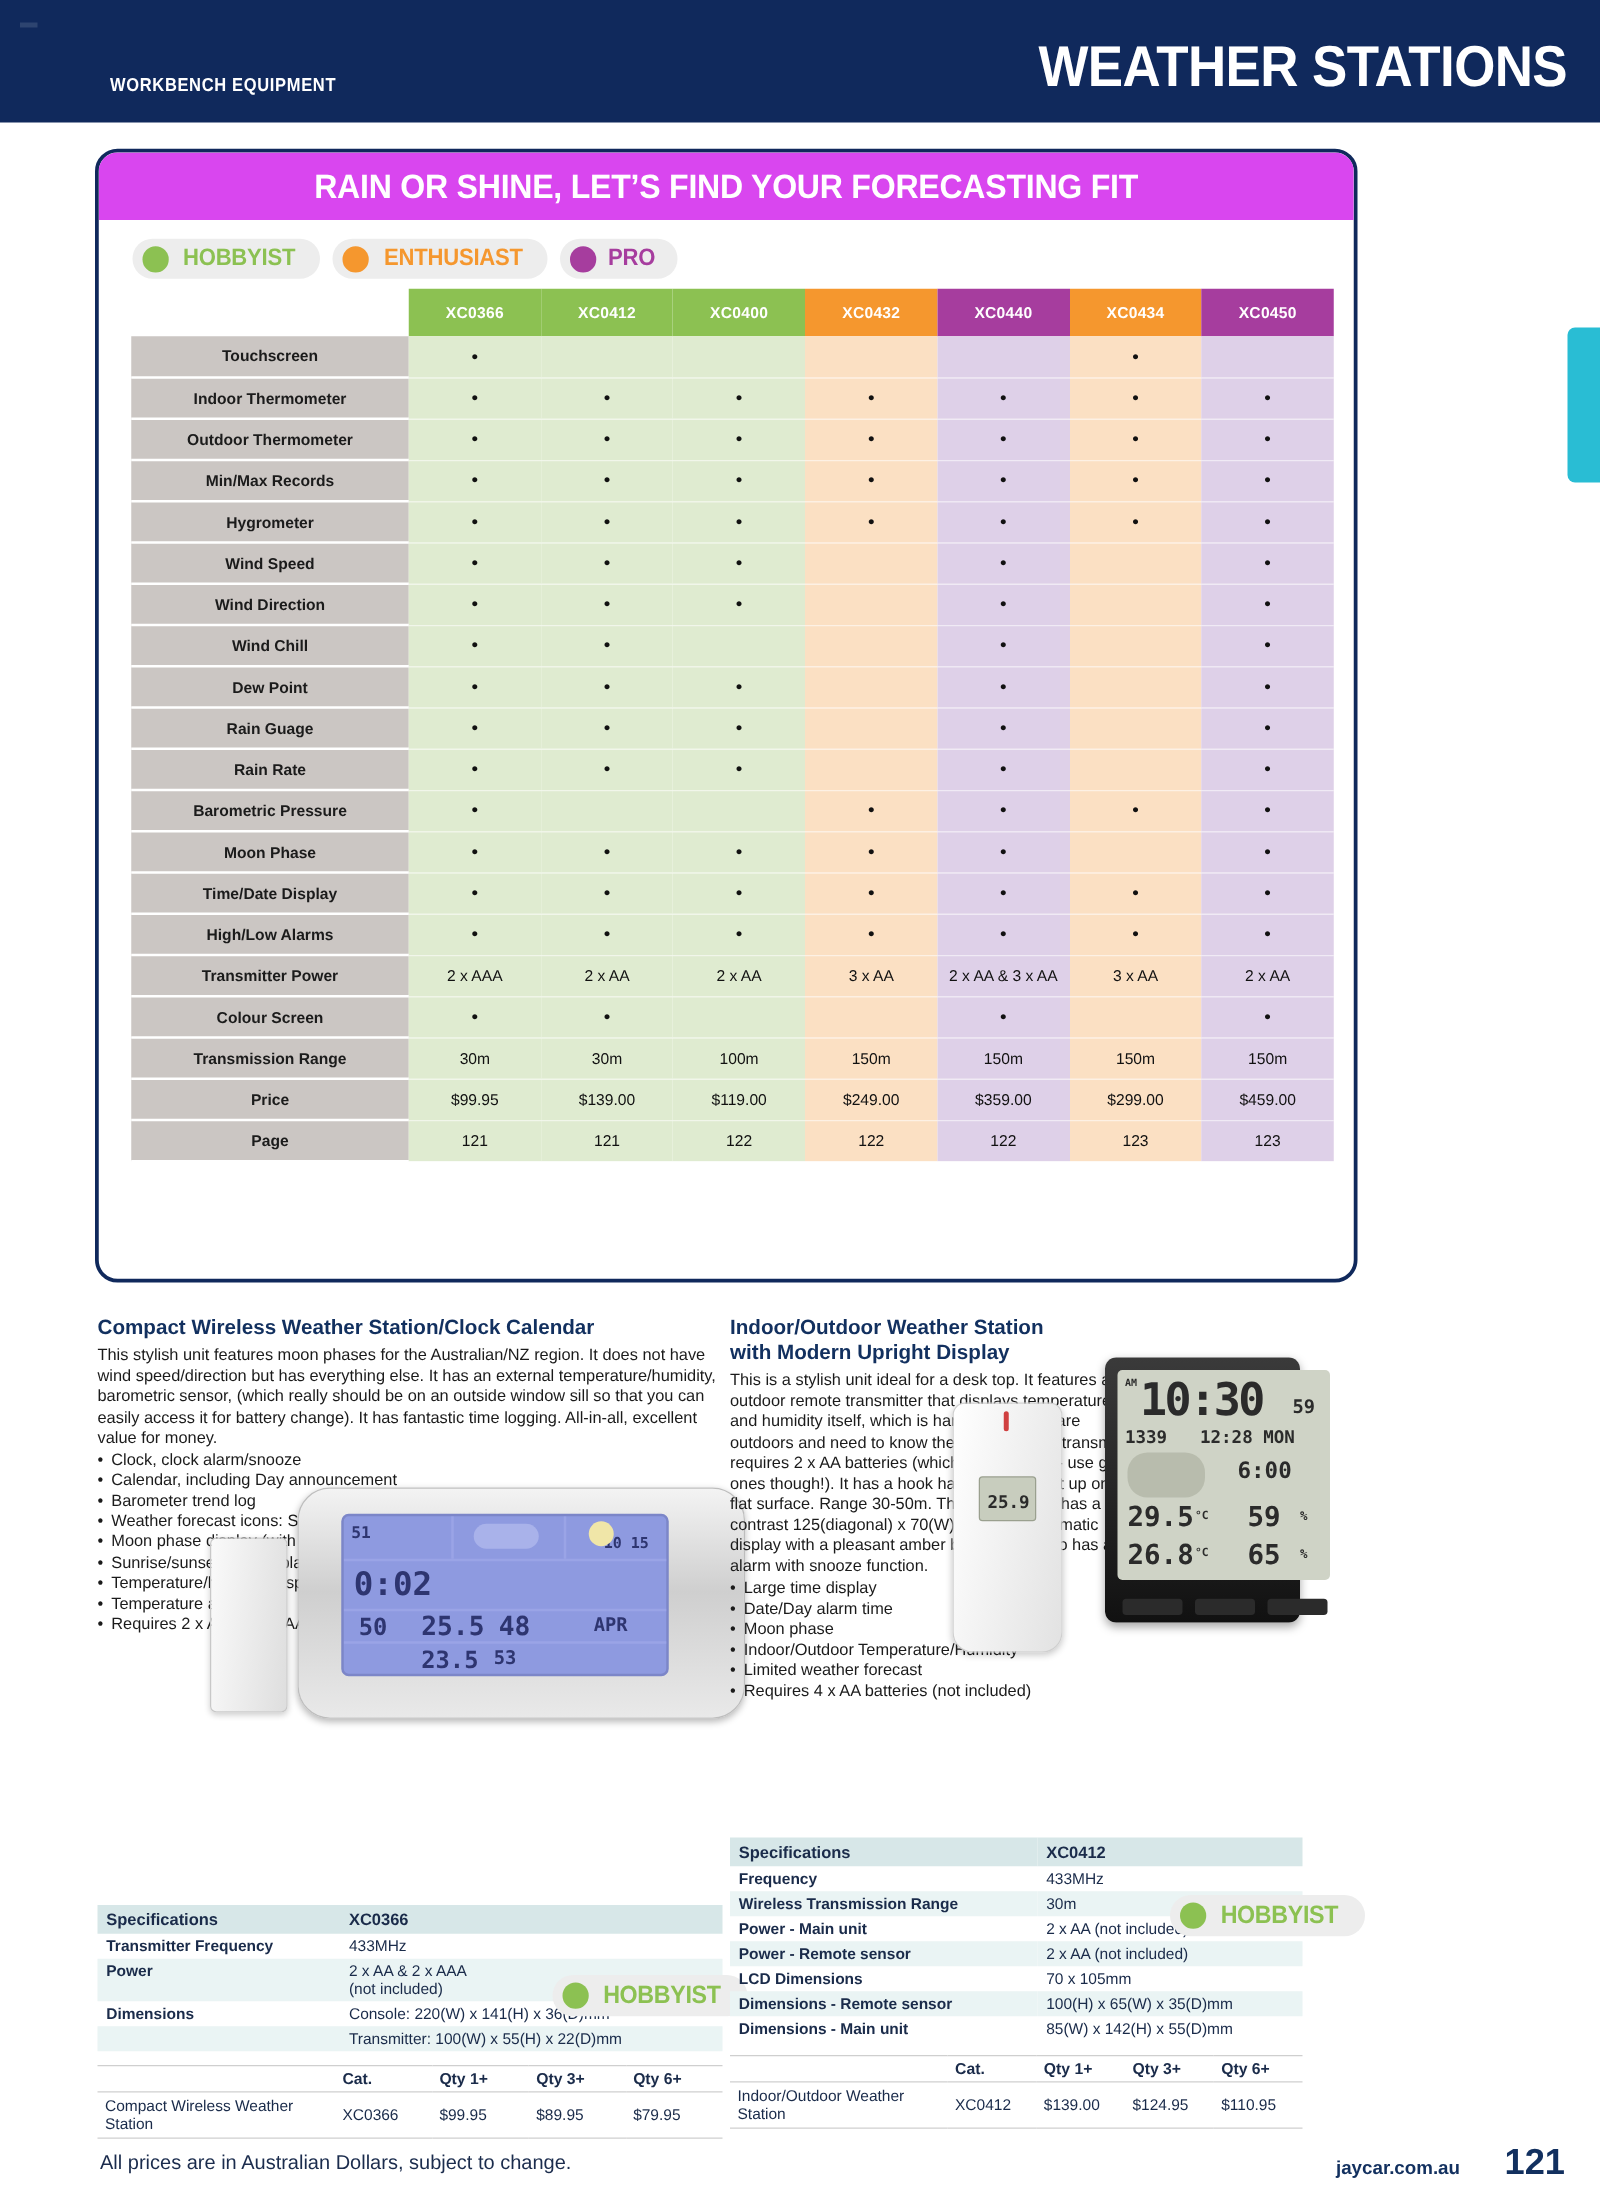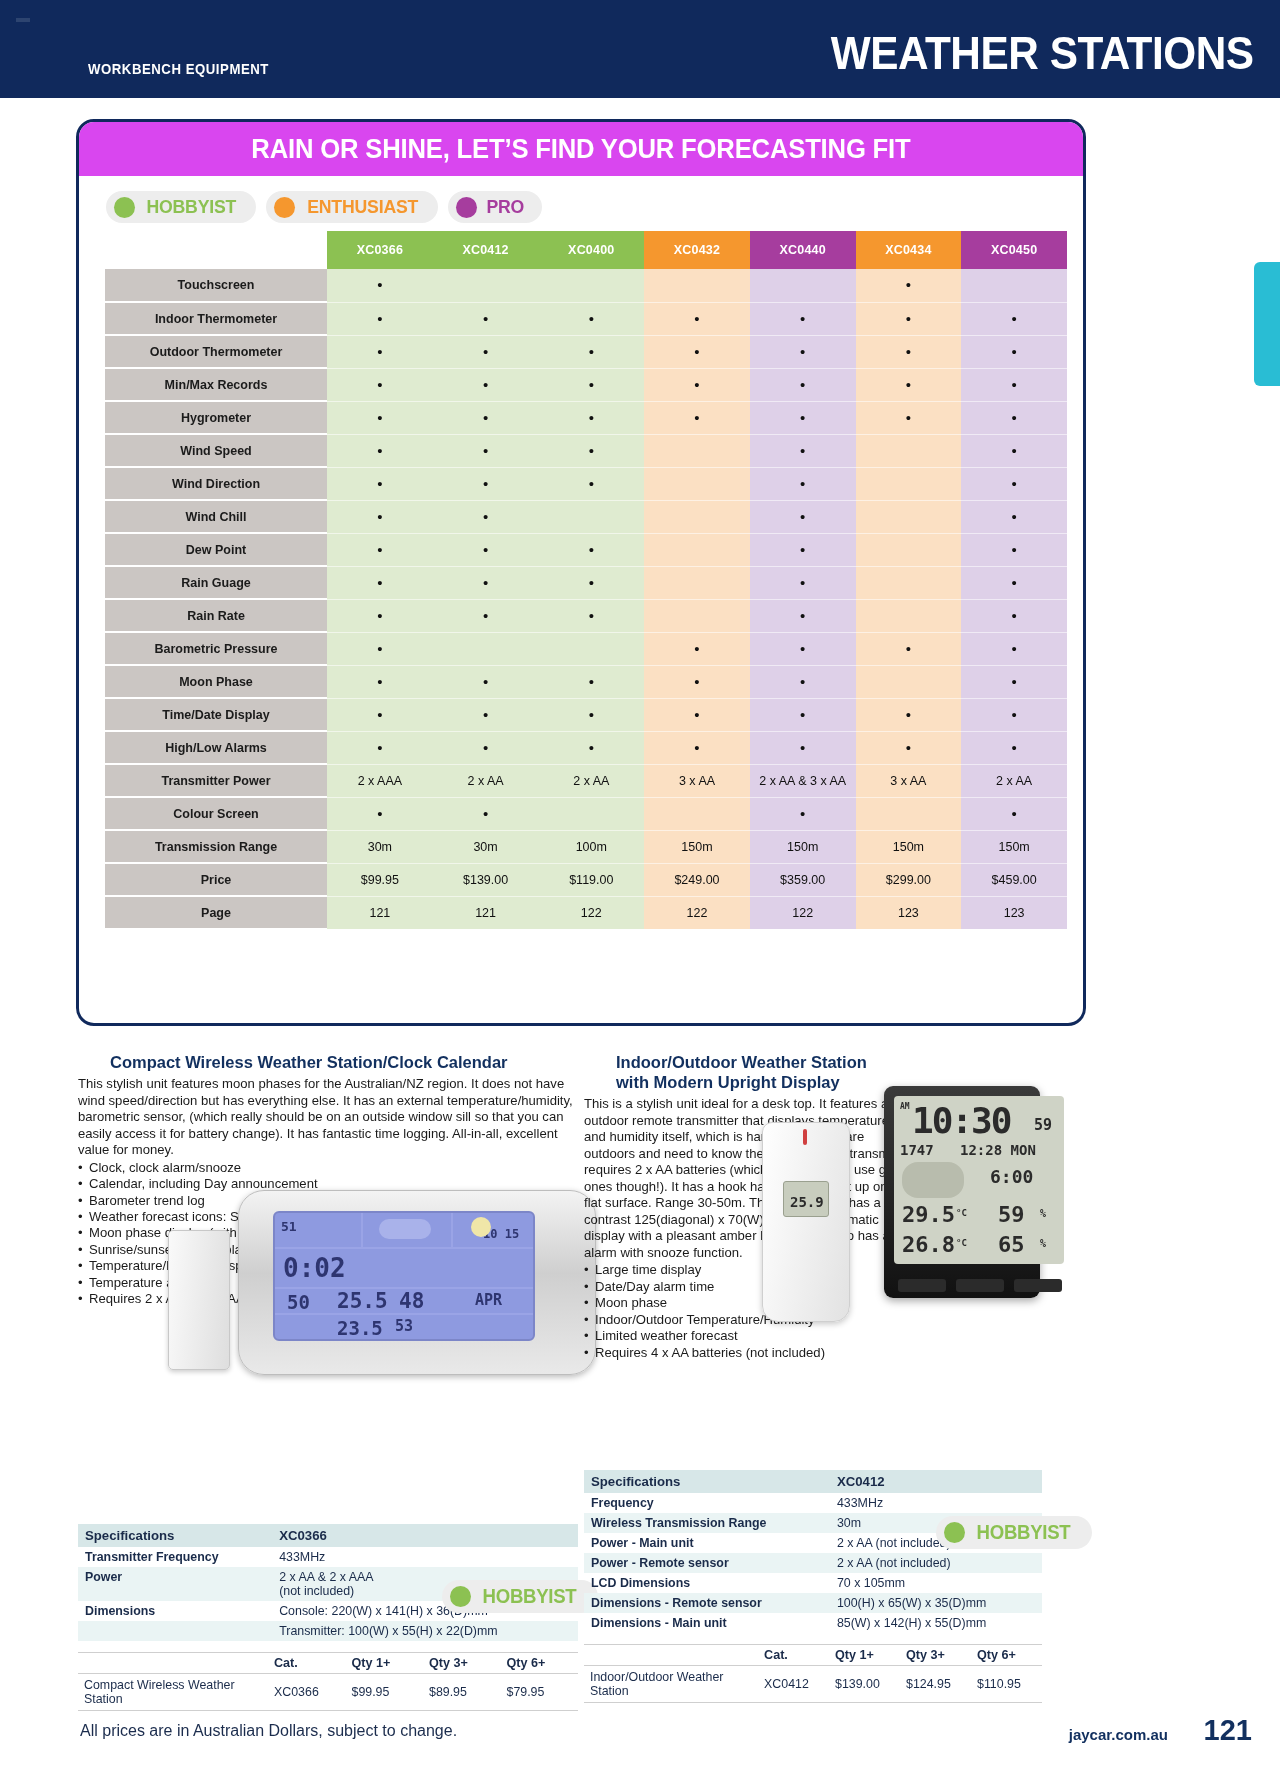--- a/index.html
+++ b/index.html
@@ -85,21 +85,21 @@
     border-bottom:1px solid rgba(255,255,255,.55);
     height:33px;
   }
   table.cmp td.cell.g { background:#dfebd0; }
   table.cmp td.cell.o { background:#fbe0c3; }
   table.cmp td.cell.p { background:#ded0e8; }
   .bullet { font-size:15px; line-height:1; }
 
   
   .prod-title {
-    font-size:16.5px; font-weight:bold; color:#12305f; line-height:1.22;margin-left:32px;
+    font-size:16.5px; font-weight:bold; color:#12305f; line-height:1.22;
   }
   .body-txt { font-size:13.1px; line-height:1.26; color:#1b1b1b; }
   .body-txt ul { list-style:none; margin-top:1px; }
   .body-txt li { position:relative; padding-left:11px; }
   .body-txt li:before { content:"\2022"; position:absolute; left:0; top:0; }
 
   .colL { position:absolute; left:78px; top:1052px; width:500px; }
   .colR { position:absolute; left:584px; top:1052px; width:330px; }
 
   
@@ -495,21 +495,21 @@
     <div class="mini">
       <div class="segblk" style="left:6px;top:12px;font-size:14px;">25.9</div>
     </div>
   </div>
 
   <div class="upright">
     <div class="scr">
       <div class="segblk" style="left:6px;top:6px;font-size:8px;">AM</div>
       <div class="segblk" style="left:18px;top:4px;font-size:36px;letter-spacing:-2px;">10:30</div>
       <div class="segblk" style="left:140px;top:20px;font-size:15px;">59</div>
-      <div class="segblk" style="left:6px;top:46px;font-size:14px;">1747</div>
+      <div class="segblk" style="left:6px;top:46px;font-size:14px;">1339</div>
       <div class="segblk" style="left:66px;top:46px;font-size:14px;">12:28 MON</div>
       <div class="segblk" style="left:96px;top:70px;font-size:18px;">6:00</div>
       <div style="position:absolute;left:8px;top:66px;width:62px;height:36px;background:#b8bcad;border-radius:16px;"></div>
       <div class="segblk" style="left:8px;top:106px;font-size:22px;">29.5</div>
       <div class="segblk" style="left:62px;top:112px;font-size:9px;">°C</div>
       <div class="segblk" style="left:104px;top:106px;font-size:22px;">59</div>
       <div class="segblk" style="left:146px;top:112px;font-size:10px;">%</div>
       <div class="segblk" style="left:8px;top:136px;font-size:22px;">26.8</div>
       <div class="segblk" style="left:62px;top:142px;font-size:9px;">°C</div>
       <div class="segblk" style="left:104px;top:136px;font-size:22px;">65</div>

